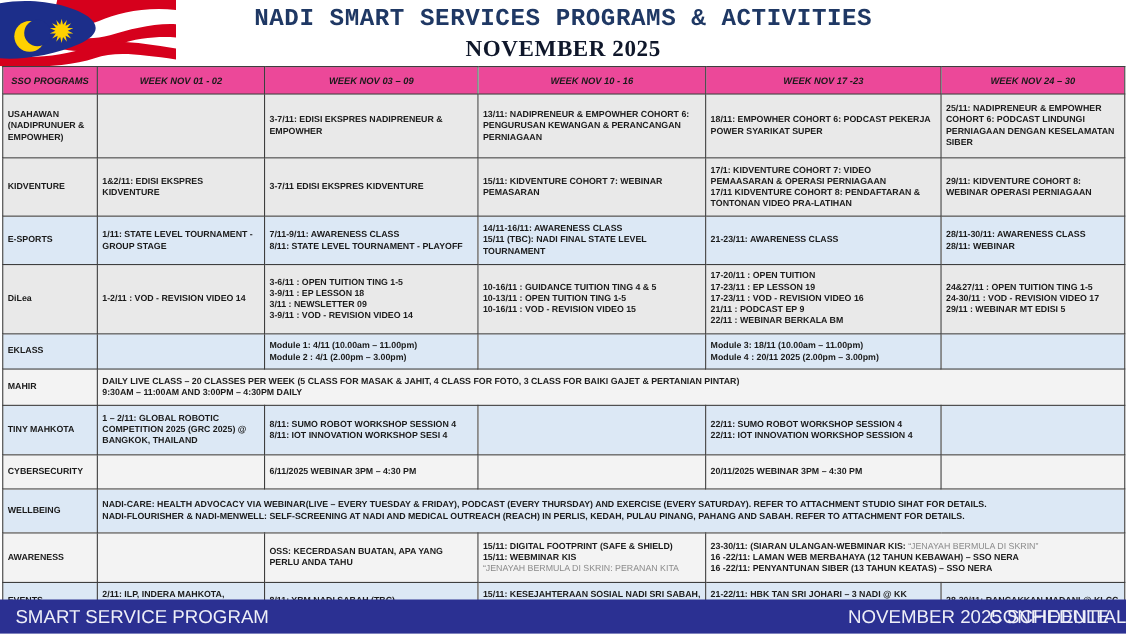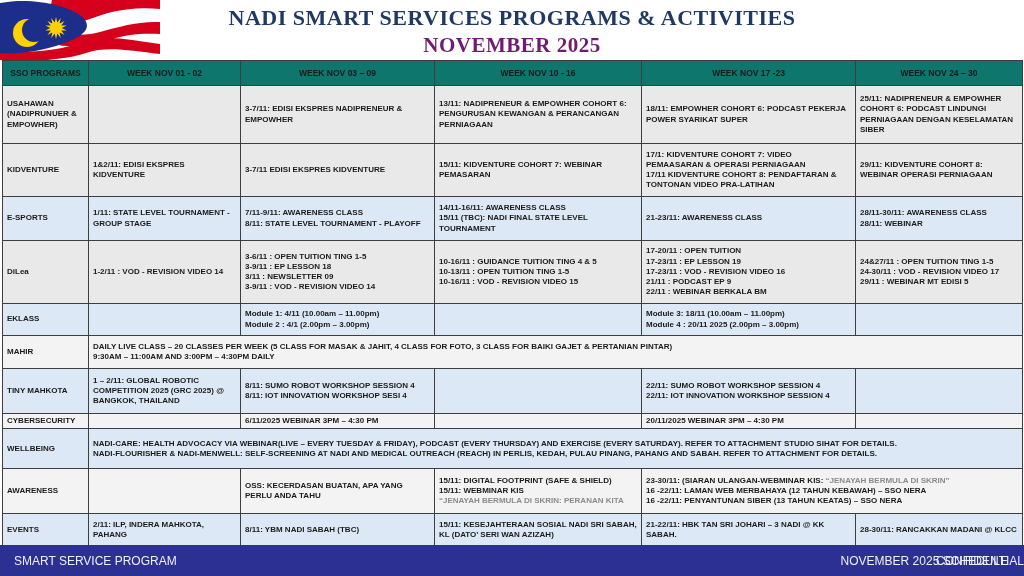--- a/index.html
+++ b/index.html
@@ -4,54 +4,54 @@
 <style>
   * { margin:0; padding:0; box-sizing:border-box; }
   html,body { width:1024px; height:576px; }
   body {
     position:relative; overflow:hidden; background:#ffffff;
     font-family:"Liberation Sans", sans-serif; color:#1a1a1a;
   }
   
   .titles { position:absolute; top:5px; left:0; width:1024px; text-align:center; }
   .main-title {
-    font-family:Liberation Serif, serif; font-weight:bold;
+    font-family:Liberation Mono, monospace; font-weight:bold;
     font-size:22px; color:#1F3864; letter-spacing:.5px;
   }
   .sub-title {
     font-family:"Liberation Serif", serif; font-weight:bold;
-    font-size:21px; color:#701a75; margin-top:2px; letter-spacing:.5px;
+    font-size:21px; color:#0f172a; margin-top:2px; letter-spacing:.5px;
   }
   .flag-wrap { position:absolute; top:0; left:0; width:160px; height:62px; }
   
   table.sched {
     position:absolute; top:60px; left:2px; width:1020px;
     border-collapse:collapse; table-layout:fixed;
     font-size:8px; font-weight:bold; line-height:1.28;
   }
   table.sched th, table.sched td {
     border:1px solid #3E3E3E; vertical-align:middle;
     padding:2px 4px; overflow:hidden;
   }
   table.sched th {
-    background:#0f766e; font-size:8.5px; text-align:center; height:25px;
+    background:#ec4899; font-size:8.5px; text-align:center; height:25px;font-style:italic;
   }
   td.program { text-align:left; }
   td.cell { text-align:left; }
   td.center { }
   .tint-gray  { background:#E9E9E9; }
   .tint-white { background:#F3F3F3; }
   .tint-blue  { background:#DCE8F5; }
   .line { min-height:9px; }
-  .muted { color:#8a8a8a; font-weight:bold; }
+  .muted { color:#8a8a8a; font-weight:normal; }
   
   .footer {
     position:absolute; left:0; top:545px; width:1024px; height:31px;
     background:#2B3092; color:#EEEFF8; display:flex; align-items:center;
-    justify-content:space-between; padding:0 16px 0 14px; font-size:12px;
+    justify-content:space-between; padding:0 16px 0 14px; font-size:17px;
   }
   .footer .f-center { position:absolute; left:0; width:100%; text-align:right; pointer-events:none; }
   .footer .f-left, .footer .f-right { z-index:1; }
 </style>
 </head>
 <body>
 
 <div class="flag-wrap">
   <svg width="160" height="62" viewBox="0 0 160 62" aria-hidden="true">
 
@@ -212,21 +212,21 @@
           <div class="line">8/11: SUMO ROBOT WORKSHOP SESSION 4</div>
           <div class="line">8/11: IOT INNOVATION WORKSHOP SESI 4</div>
         </td>
         <td class="cell tint-blue"></td>
         <td class="cell tint-blue">
           <div class="line">22/11: SUMO ROBOT WORKSHOP SESSION 4</div>
           <div class="line">22/11: IOT INNOVATION WORKSHOP SESSION 4</div>
         </td>
         <td class="cell tint-blue"></td>
       </tr>
-      <tr style="height: 15px; padding-left: 34px;">
+      <tr style="height: 31px; padding-left: 34px;">
         <td class="program tint-white">CYBERSECURITY</td>
         <td class="cell tint-white"></td>
         <td class="cell tint-white">
           <div class="line">6/11/2025 WEBINAR 3PM – 4:30 PM</div>
         </td>
         <td class="cell tint-white"></td>
         <td class="cell tint-white">
           <div class="line">20/11/2025 WEBINAR 3PM – 4:30 PM</div>
         </td>
         <td class="cell tint-white"></td>

